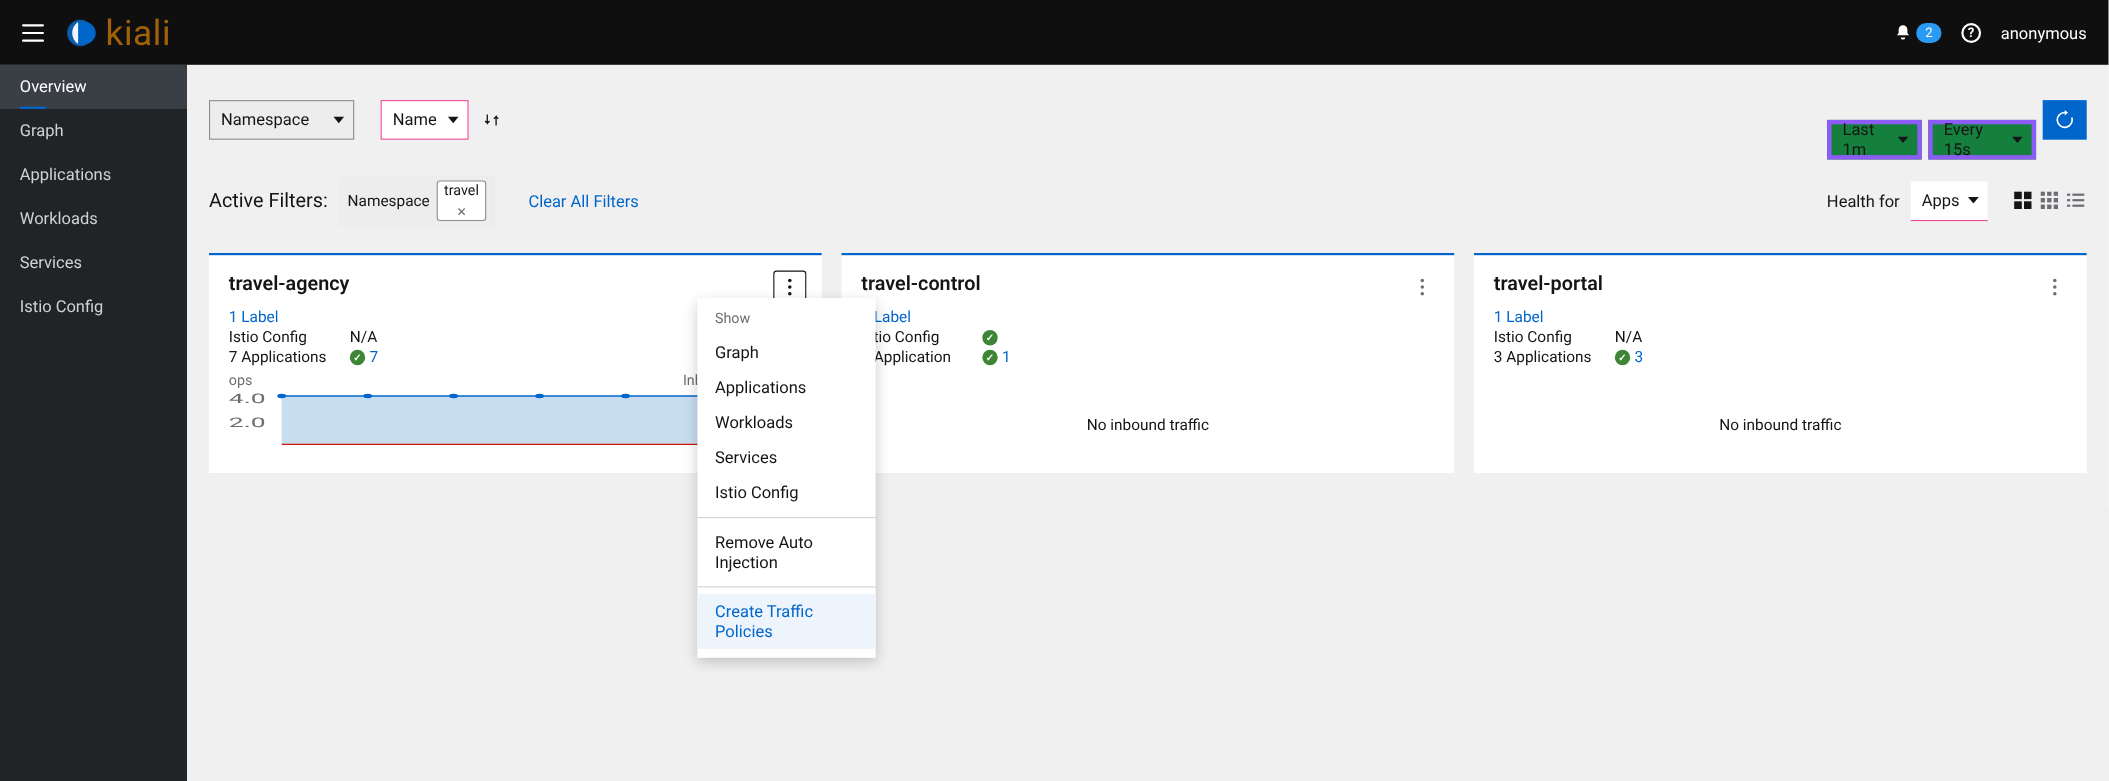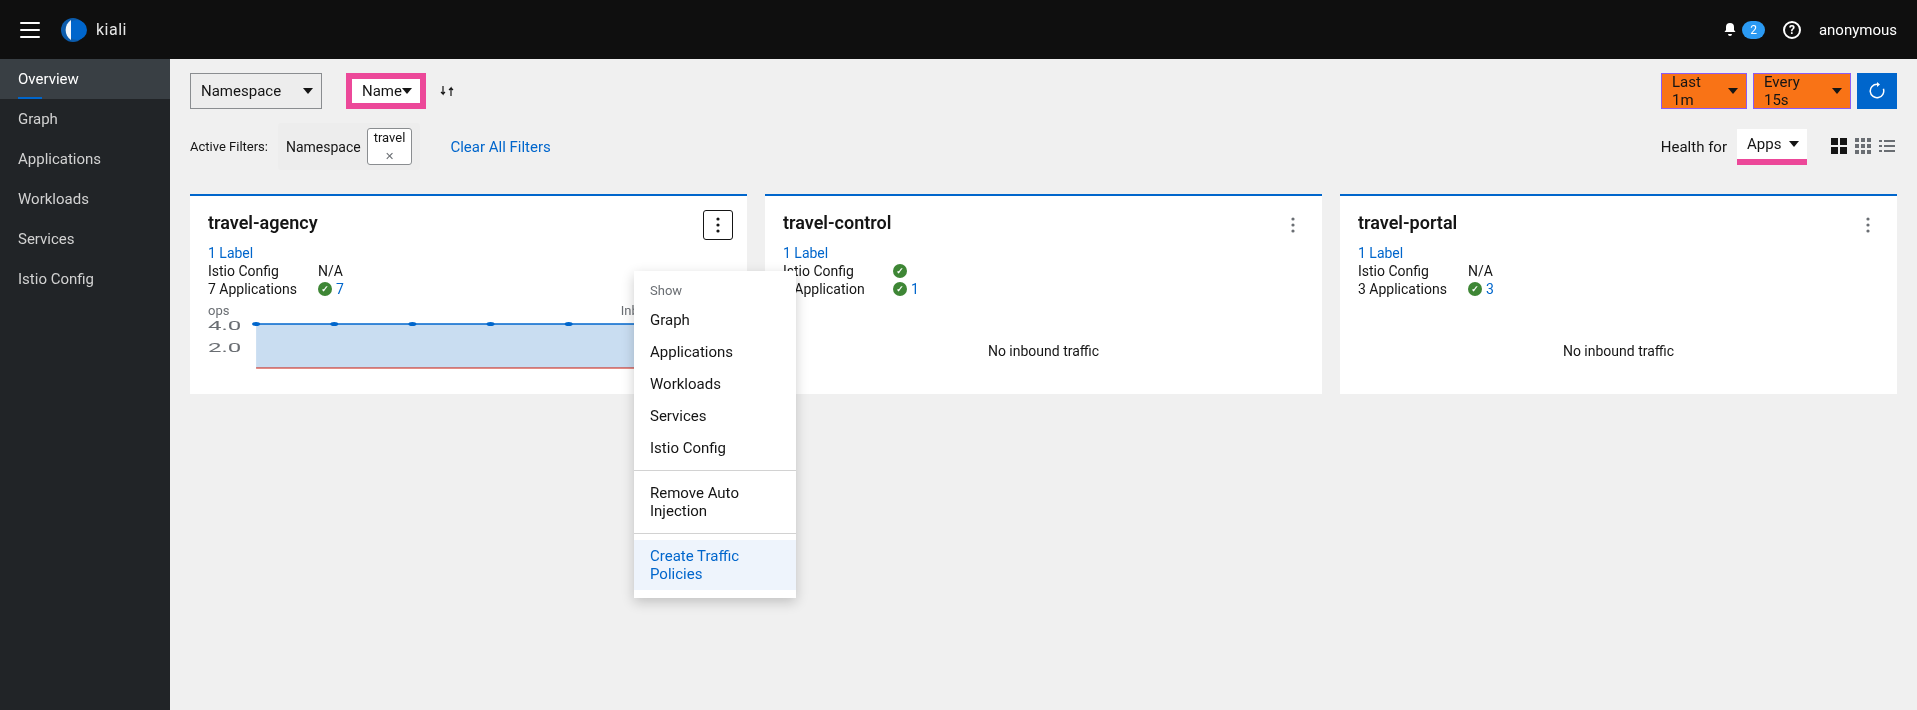--- a/index.html
+++ b/index.html
@@ -3,21 +3,21 @@
 <meta charset="utf-8">
 <style>
 * { margin: 0; padding: 0; box-sizing: border-box; font-family: -apple-system, BlinkMacSystemFont, "Segoe UI", Roboto, "Helvetica Neue", Arial, sans-serif; }
 body { background: #fff; color: #151515; overflow: hidden; }
 
 
 .topbar { background: #0f0f0f; height: 59px; display: flex; align-items: center; padding: 0 20px; justify-content: space-between; }
 .topbar-left { display: flex; align-items: center; gap: 18px; }
 .hamburger { width: 20px; height: 16px; display: flex; flex-direction: column; justify-content: space-between; cursor: pointer; }
 .hamburger span { display: block; height: 2px; background: #fff; border-radius: 1px; }
-.logo { display: flex; align-items: center; gap: 8px; color: #e5e5e5; font-size: 16px; font-weight: 400; letter-spacing: 0.5px; }
+.logo { display: flex; align-items: center; gap: 8px; color: #a16207; font-size: 32px; font-weight: 400; letter-spacing: 0.5px; }
 .logo-mark { display: inline-flex; align-items: center; }
 .topbar-right { display: flex; align-items: center; gap: 18px; color: #fff; }
 .bell-wrap { display: flex; align-items: center; gap: 4px; }
 .badge { background: #2b9af3; color: #fff; border-radius: 10px; padding: 0 8px; font-size: 12px; height: 18px; display: flex; align-items: center; }
 .help-icon { width: 18px; height: 18px; border: 2px solid #fff; border-radius: 50%; display: flex; align-items: center; justify-content: center; font-size: 12px; font-weight: bold; }
 .user-label { font-size: 15px; }
 
 
 .sidebar { position: absolute; top: 59px; left: 0; width: 170px; background: #212427; height: calc(100vh - 59px); }
 .sidebar-item { padding: 11px 18px; color: #d2d2d2; font-size: 15px; cursor: pointer; }
@@ -25,30 +25,30 @@
 .sidebar-item.active::after { content: ""; position: absolute; bottom: 0; left: 18px; width: 24px; height: 2px; background: #06c; }
 
 
 .main { position: absolute; top: 59px; left: 170px; right: 0; bottom: 0; background: #f0f0f0; padding: 14px 20px; }
 
 
 .toolbar-row { display: flex; align-items: center; gap: 8px; }
 .toolbar-right { margin-left: auto; display: flex; align-items: center; gap: 6px; }
 .select { background: #fff; border: 1px solid #8a8d90; height: 36px; padding: 0 28px 0 10px; font-size: 15px; display: flex; align-items: center; position: relative; cursor: pointer; }
 .select.namespace-select { background: #ededed; width: 132px; }
-.select.light-border { border: 6px solid #ec4899; }
+.select.light-border { border: 1px solid #ec4899; }
 .caret { position: absolute; right: 8px; top: 50%; transform: translateY(-50%); }
 .caret svg { display: block; }
 .filter-input { border: 1px solid #d2d2d2; border-left: none; height: 36px; padding: 0 10px; font-size: 15px; width: 170px; background: #fff; }
 .sort-btn { height: 36px; width: 26px; display: flex; align-items: center; justify-content: center; cursor: pointer; }
 .refresh-btn { background: #06c; color: #fff; height: 36px; width: 40px; display: flex; align-items: center; justify-content: center; cursor: pointer; }
 
 
 .filters-row { display: flex; align-items: center; margin-top: 14px; gap: 10px; }
-.active-filters-label { font-size: 13px; }
+.active-filters-label { font-size: 18px; }
 .chip { background: #ededed; border-radius: 3px; padding: 5px 8px; font-size: 14px; display: flex; align-items: center; gap: 6px; }
 .chip-value { background: #fff; border: 1px solid #8a8d90; border-radius: 3px; padding: 1px 6px; font-size: 13px; display: flex; align-items: center; gap: 5px; flex-direction: column; }
 .chip-value .x { color: #6a6e73; font-size: 11px; }
 .clear-link { color: #06c; font-size: 15px; cursor: pointer; margin-left: 20px; }
 .health-row { margin-left: auto; display: flex; align-items: center; gap: 10px; }
 .health-label { font-size: 15px; }
 .view-btns { display: flex; align-items: center; gap: 6px; margin-left: 14px; }
 .view-btn { width: 18px; height: 18px; cursor: pointer; display: flex; }
 
 
@@ -74,21 +74,21 @@
 .y-ticks { font-size: 12px; fill: #6a6e73; }
 
 
 .dropdown { position: absolute; background: #fff; box-shadow: 0 4px 12px rgba(0,0,0,0.2); width: 162px; z-index: 10; top: 212px; left: 464px; padding: 8px 0; }
 .dd-section-label { font-size: 13px; color: #6a6e73; padding: 4px 16px 6px; }
 .dd-item { padding: 7px 16px; font-size: 15px; cursor: pointer; }
 .dd-divider { height: 1px; background: #d2d2d2; margin: 6px 0; }
 .dd-item.highlighted { background: #eef4fc; color: #06c; }
 
 
-.select.time { border: 1px solid #8b5cf6; background: #f97316; }
+.select.time { border: 4px solid #8b5cf6; background: #15803d; margin-top: 36px; }
 
 </style>
 </head>
 <body>
 
 <div class="topbar">
   <div class="topbar-left">
     <div class="hamburger">
       <span></span>
         <span></span>

